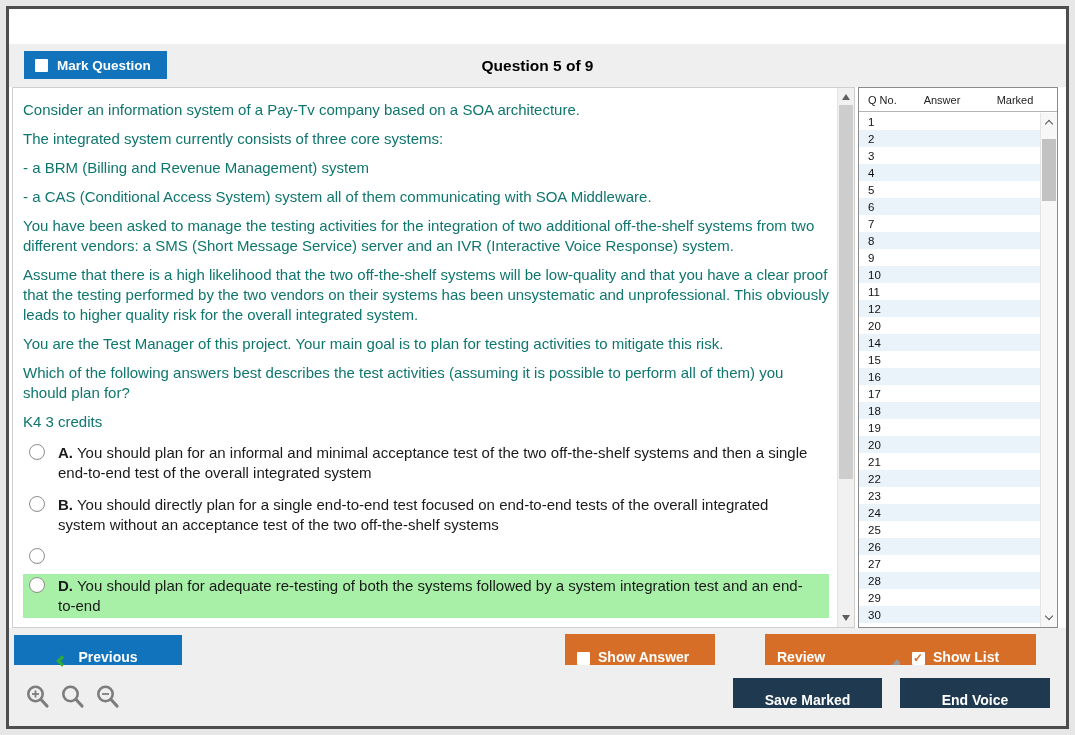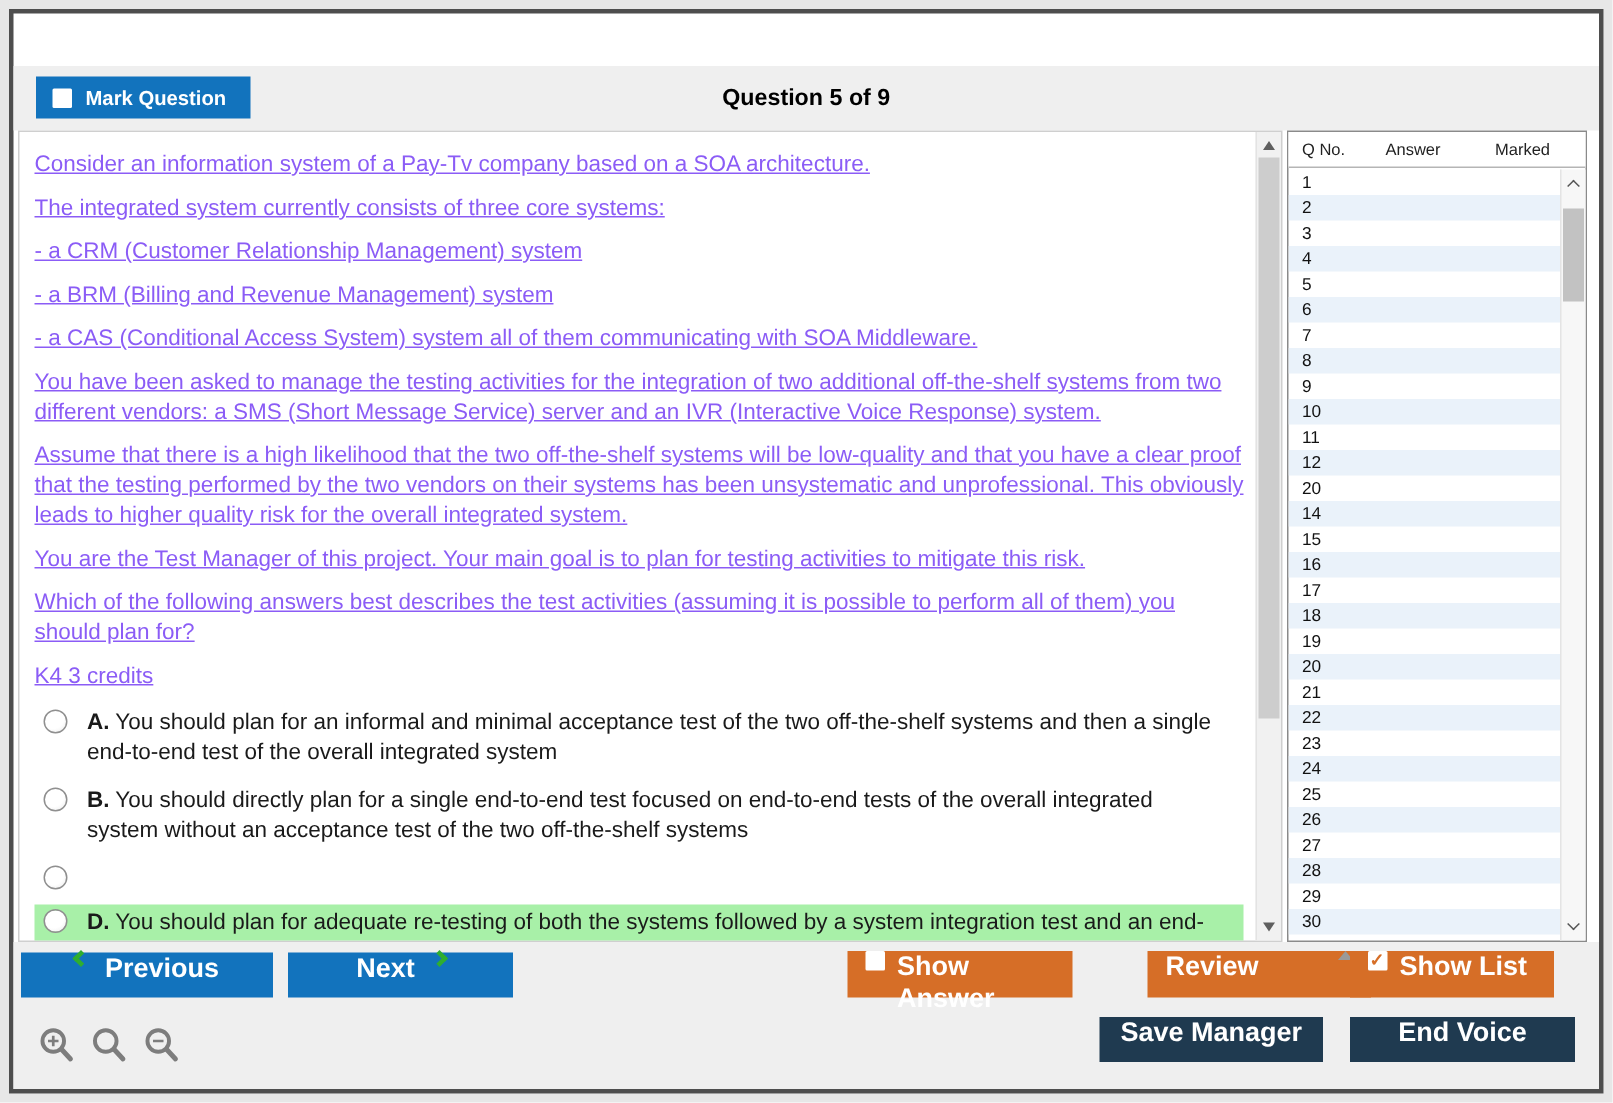--- a/index.html
+++ b/index.html
@@ -34,21 +34,21 @@
             font-size:13.5px;cursor:pointer;}
   .cbx{width:13px;height:13px;background:#fff;border-radius:1px;flex:0 0 13px;position:relative;}
   .cbx.checked::before{content:"\2713";position:absolute;left:1px;top:-1px;font-size:12px;
                        font-weight:700;color:var(--orange);}
 
   
   .content-panel{position:absolute;left:3px;top:78px;width:843px;height:541px;background:#fff;
                  border:1px solid #cfcfcf;overflow:hidden;}
   .content-inner{position:absolute;left:0;top:0;right:17px;bottom:0;overflow:hidden;
                  padding:12px 8px 0 10px;}
-  .qpara{margin:0 0 9px 0;font-size:15px;line-height:20px;color:#8b5cf6;text-decoration:underline;}
+  .qpara{margin:0 0 9px 0;font-size:15px;line-height:20px;color:#0f766e;}
   .option{display:flex;align-items:flex-start;gap:13px;padding:2px 10px 2px 6px;margin-bottom:8px;
           font-size:15px;line-height:20px;color:#1a1a1a;}
   .option.highlighted{background:var(--highlight-green);}
   .radio{flex:0 0 16px;width:16px;height:16px;border:1px solid #8f8f8f;border-radius:50%;
          background:radial-gradient(circle at 40% 35%,#ffffff 55%,#e9e9e9);margin-top:1px;cursor:pointer;}
   .opt-letter{font-weight:700;}
 
   
   .scroll-classic{position:absolute;top:0;right:0;bottom:0;width:17px;background:#f1f1f1;
                   border-left:1px solid #e3e3e3;}
@@ -77,22 +77,22 @@
   .list-scroll{position:absolute;top:25px;right:0;bottom:0;width:17px;background:#f7f7f7;
                border-left:1px solid #e4e4e4;}
   .chev{position:absolute;left:5px;width:6px;height:6px;border-left:1.6px solid #555;
         border-bottom:1.6px solid #555;}
   .chev-up{top:8px;transform:rotate(135deg);}
   .chev-dn{bottom:8px;transform:rotate(-45deg);}
   .ls-thumb{position:absolute;top:26px;left:1px;width:14px;height:62px;background:#c2c2c2;}
 
   
   .footer{position:absolute;left:0;top:619px;width:100%;height:98px;background:#efefef;}
-  .btn{position:absolute;display:flex;align-items:flex-start;color:#fff;cursor:pointer;
-       font-size:18px;font-weight:700;}
+  .btn{position:absolute;display:flex;align-items:flex-end;color:#fff;cursor:pointer;
+       font-size:14px;font-weight:700;}
   .btn-blue{background:var(--blue);height:30px;justify-content:center;gap:12px;}
   .btn-orange{background:var(--orange);height:31px;padding:0 12px;gap:8px;font-weight:600;}
   .btn-navy{background:var(--navy);height:30px;justify-content:center;font-weight:600;}
   .chev-left{width:8px;height:8px;border-left:3px solid var(--chevron-green);
              border-bottom:3px solid var(--chevron-green);transform:rotate(45deg);}
   .chev-right{width:8px;height:8px;border-right:3px solid var(--chevron-green);
               border-top:3px solid var(--chevron-green);transform:rotate(45deg);}
   .review-arrow{width:0;height:0;border-left:5px solid transparent;border-right:5px solid transparent;
                 border-bottom:6px solid #9a9a9a;margin-left:auto;}
   .magnifiers{position:absolute;left:16px;top:55px;display:flex;gap:9px;}
@@ -110,21 +110,20 @@
       <span class="cbx"></span>
       <span>Mark Question</span>
     </div>
   </div>
 
   <div class="content-panel">
     <div class="content-inner">
       <div>
           <p class="qpara">Consider an information system of a Pay-Tv company based on a SOA architecture.</p>
           <p class="qpara">The integrated system currently consists of three core systems:</p>
-          <p class="qpara">- a CRM (Customer Relationship Management) system</p>
           <p class="qpara">- a BRM (Billing and Revenue Management) system</p>
           <p class="qpara">- a CAS (Conditional Access System) system all of them communicating with SOA Middleware.</p>
           <p class="qpara">You have been asked to manage the testing activities for the integration of two additional off-the-shelf systems from two different vendors: a SMS (Short Message Service) server and an IVR (Interactive Voice Response) system.</p>
           <p class="qpara">Assume that there is a high likelihood that the two off-the-shelf systems will be low-quality and that you have a clear proof that the testing performed by the two vendors on their systems has been unsystematic and unprofessional. This obviously leads to higher quality risk for the overall integrated system.</p>
           <p class="qpara">You are the Test Manager of this project. Your main goal is to plan for testing activities to mitigate this risk.</p>
           <p class="qpara">Which of the following answers best describes the test activities (assuming it is possible to perform all of them) you should plan for?</p>
           <p class="qpara">K4 3 credits</p>
         </div>
       <div>
           <div class="option">
@@ -314,40 +313,36 @@
       <div class="ls-thumb"></div>
       <div class="chev chev-dn"></div>
     </div>
   </div>
 
   <div class="footer">
     <div class="btn btn-blue" style="left:5px;top:7px;width:168px;">
       <span class="chev-left"></span>
       <span>Previous</span>
     </div>
-    <div class="btn btn-blue" style="left:183px;top:7px;width:150px;">
-      <span>Next</span>
-      <span class="chev-right"></span>
-    </div>
 
     <div class="btn btn-orange" style="left:556px;top:6px;width:150px;">
       <span class="cbx"></span>
       <span>Show Answer</span>
     </div>
     <div class="btn btn-orange" style="left:756px;top:6px;width:149px;">
       <span>Review</span>
       <span class="review-arrow"></span>
     </div>
     <div class="btn btn-orange" style="left:891px;top:6px;width:136px;">
       <span class="cbx checked"></span>
       <span>Show List</span>
     </div>
 
     <div class="btn btn-navy" style="left:724px;top:50px;width:149px;">
-      <span>Save Manager</span>
+      <span>Save Marked</span>
     </div>
     <div class="btn btn-navy" style="left:891px;top:50px;width:150px;">
       <span>End Voice</span>
     </div>
 
     <div class="magnifiers">
       <svg class="mag" width="26" height="28" viewBox="0 0 26 28">
         <circle cx="10.5" cy="11" r="7.2" fill="none" stroke="#7d7d7d" stroke-width="2.6"></circle>
         <line x1="16" y1="16.5" x2="22" y2="23" stroke="#7d7d7d" stroke-width="3.2" stroke-linecap="round"></line>
         <line x1="7" y1="11" x2="14" y2="11" stroke="#7d7d7d" stroke-width="1.8"></line>

